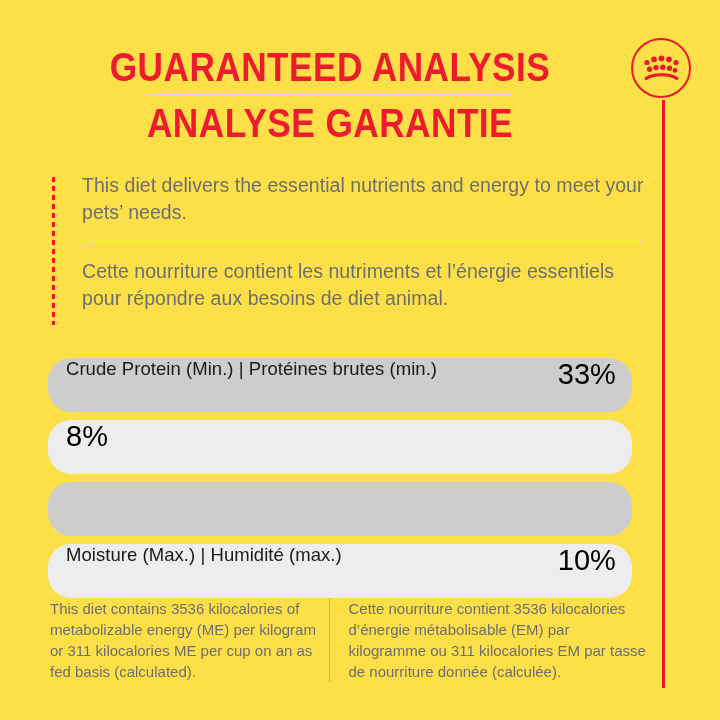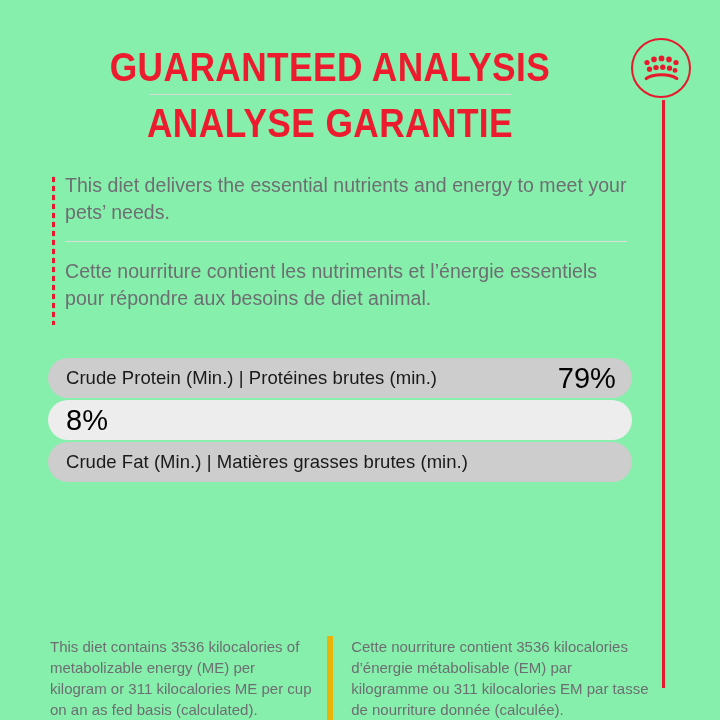--- a/index.html
+++ b/index.html
@@ -10,21 +10,21 @@
     width: 720px;
     height: 720px;
     background: #ffffff;
     font-family: "Liberation Sans", sans-serif;
     overflow: hidden;
   }
   .page {
     position: relative;
     width: 720px;
     height: 720px;
-    background: #86efac;
+    background: #fde047;
   }
 
   
   .logo-wrap {
     position: absolute;
     left: 631px;
     top: 38px;
     width: 66px;
     height: 66px;
   }
@@ -93,21 +93,21 @@
     position: absolute;
     left: 5px;
     top: 3px;
     width: 5px;
     height: 150px;
     background-image: radial-gradient(#e8192c 45%, rgba(255,255,255,0) 48%);
     background-size: 5px 9px;
     background-repeat: repeat-y;
   }
   .intro-text {
-    margin-left: 19px;
+    margin-left: 36px;
     width: 570px;
   }
   .para {
     color: #6d6e71;
     font-size: 19.5px;
     line-height: 27px;
     letter-spacing: 0.05px;
   }
   .intro-sep {
     width: 562px;
@@ -118,28 +118,28 @@
 
   
   .rows {
     position: absolute;
     left: 48px;
     top: 358px;
     width: 584px;
   }
   .nut-row {
     position: relative;
-    height: 40px;
+    height: 54px;
     border-radius: 23px;
     display: flex;
-    align-items: center;
+    align-items: flex-start;
     justify-content: space-between;
     padding: 0 16px 0 18px;
     box-sizing: border-box;
-    margin-bottom: 2px;
+    margin-bottom: 8px;
   }
   .nut-row.dark  { background: #cdcdcd; }
   .nut-row.light { background: #ededed; }
   .nut-label {
     color: #1a1a1a;
     font-size: 18.5px;
     letter-spacing: 0.05px;
     white-space: nowrap;
   }
   .nut-value {
@@ -154,24 +154,23 @@
     position: absolute;
     left: 50px;
     top: 598px;
     width: 600px;
     display: flex;
   }
   .fn-col {
     font-size: 15px;
     line-height: 21px;
     color: #6d6e71;
-    margin-top: 38px;
   }
   .fn-col.left  { width: 275px; padding-right: 12px; }
-  .fn-col.right { width: 310px; padding-left: 18px; border-left: 6px solid #eab308; }
+  .fn-col.right { width: 310px; padding-left: 18px; border-left: 1px solid #eab308; }
 </style>
 </head>
 <body>
 
 <div class="page">
 
   <div class="logo-wrap">
     <div class="logo-circle"></div>
     <svg class="logo-crown" viewBox="0 0 37 26">
       <circle cx="4" cy="7.5" r="2.6" fill="#e8192c"></circle>
@@ -201,27 +200,30 @@
     <div class="intro-text">
       <div class="para">This diet delivers the essential nutrients and energy to meet your pets’ needs.</div>
       <div class="intro-sep"></div>
       <div class="para">Cette nourriture contient les nutriments et l’énergie essentiels pour répondre aux besoins de diet animal.</div>
     </div>
   </div>
 
   <div class="rows">
     <div class="nut-row dark">
       <span class="nut-label">Crude Protein (Min.) | Protéines brutes (min.)</span>
-      <span class="nut-value">79%</span>
+      <span class="nut-value">33%</span>
     </div>
     <div class="nut-row light">
       <span class="nut-value">8%</span>
     </div>
     <div class="nut-row dark">
-      <span class="nut-label">Crude Fat (Min.) | Matières grasses brutes (min.)</span>
+    </div>
+    <div class="nut-row light">
+      <span class="nut-label">Moisture (Max.) | Humidité (max.)</span>
+      <span class="nut-value">10%</span>
     </div>
   </div>
 
   <div class="footnotes">
     <div class="fn-col left">This diet contains 3536 kilocalories of metabolizable energy (ME) per kilogram or 311 kilocalories ME per cup on an as fed basis (calculated).</div>
     <div class="fn-col right">Cette nourriture contient 3536 kilocalories d’énergie métabolisable (EM) par kilogramme ou 311 kilocalories EM par tasse de nourriture donnée (calculée).</div>
   </div>
 
 </div>
 

